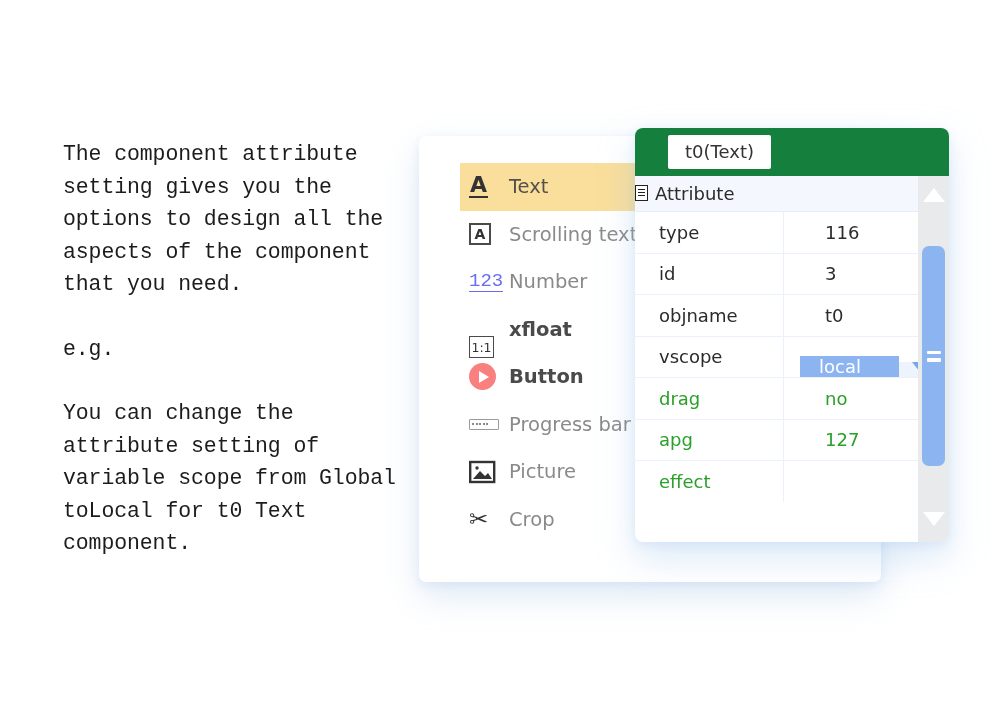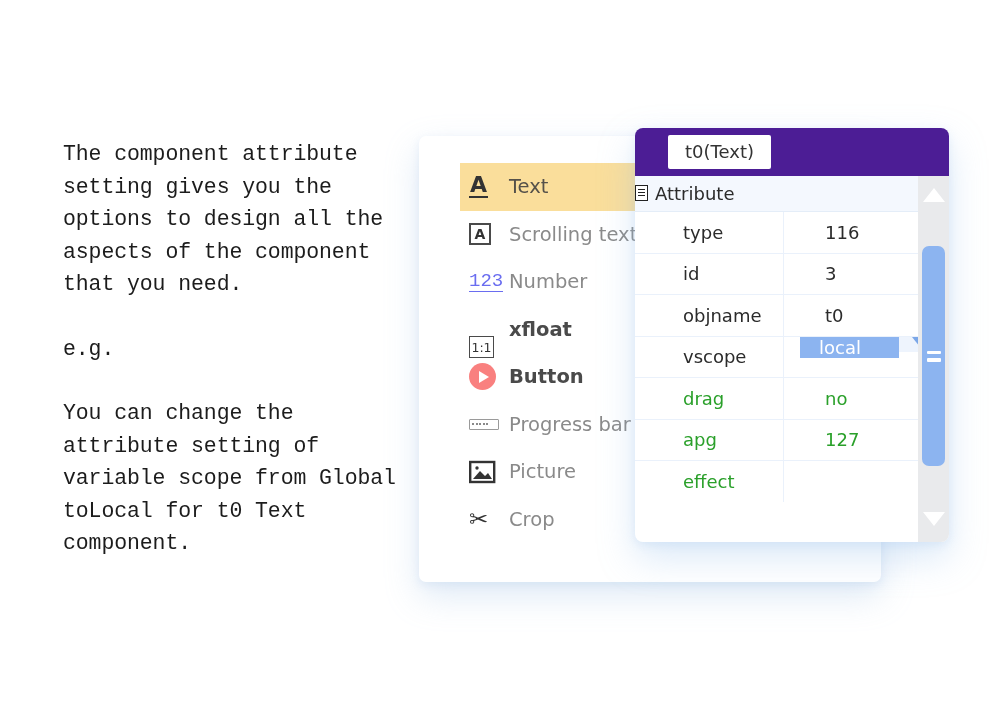--- a/index.html
+++ b/index.html
@@ -159,21 +159,21 @@
     width: 314px;
     height: 414px;
     background: #ffffff;
     border-radius: 8px;
     box-shadow: 0 16px 36px rgba(150,190,235,0.34),
                 0 3px 10px rgba(150,190,235,0.20);
     overflow: hidden;
   }
   #attribute-header {
     height: 48px;
-    background: #4c1d95;
+    background: #15803d;
     position: relative;
   }
   #object-tab {
     position: absolute;
     left: 33px;
     top: 7px;
     background: #ffffff;
     padding: 6px 17px 7px 17px;
     border-radius: 2px;
     font-size: 18px;
@@ -221,21 +221,21 @@
   .attr-row {
     height: 40.5px;
     display: flex;
     align-items: center;
     border-bottom: 1px solid #eaf1fb;
     position: relative;
   }
   .attr-row:last-child { border-bottom: none; }
   .attr-key {
     width: 148px;
-    padding-left: 48px;
+    padding-left: 24px;
     box-sizing: border-box;
     font-size: 18px;
     color: #2b2b2b;
     font-family: "DejaVu Sans", sans-serif;
   }
   .attr-val {
     flex: 1;
     padding-left: 19px;
     box-sizing: border-box;
     font-size: 18px;
@@ -250,21 +250,21 @@
     left: 148px;
     top: 0;
     width: 1px;
     height: 100%;
     background: #eaf1fb;
   }
   
   .attr-row.dropdown .attr-val {
     padding-left: 0;
     display: flex;
-    align-items: flex-start;
+    align-items: flex-end;
     height: 100%;
     border-radius: 18px;
   }
   .dropdown-value {
     background: #8cb4f0;
     color: #ffffff;
     width: 99px;
     display: flex;
     align-items: center;
     padding-left: 19px;

